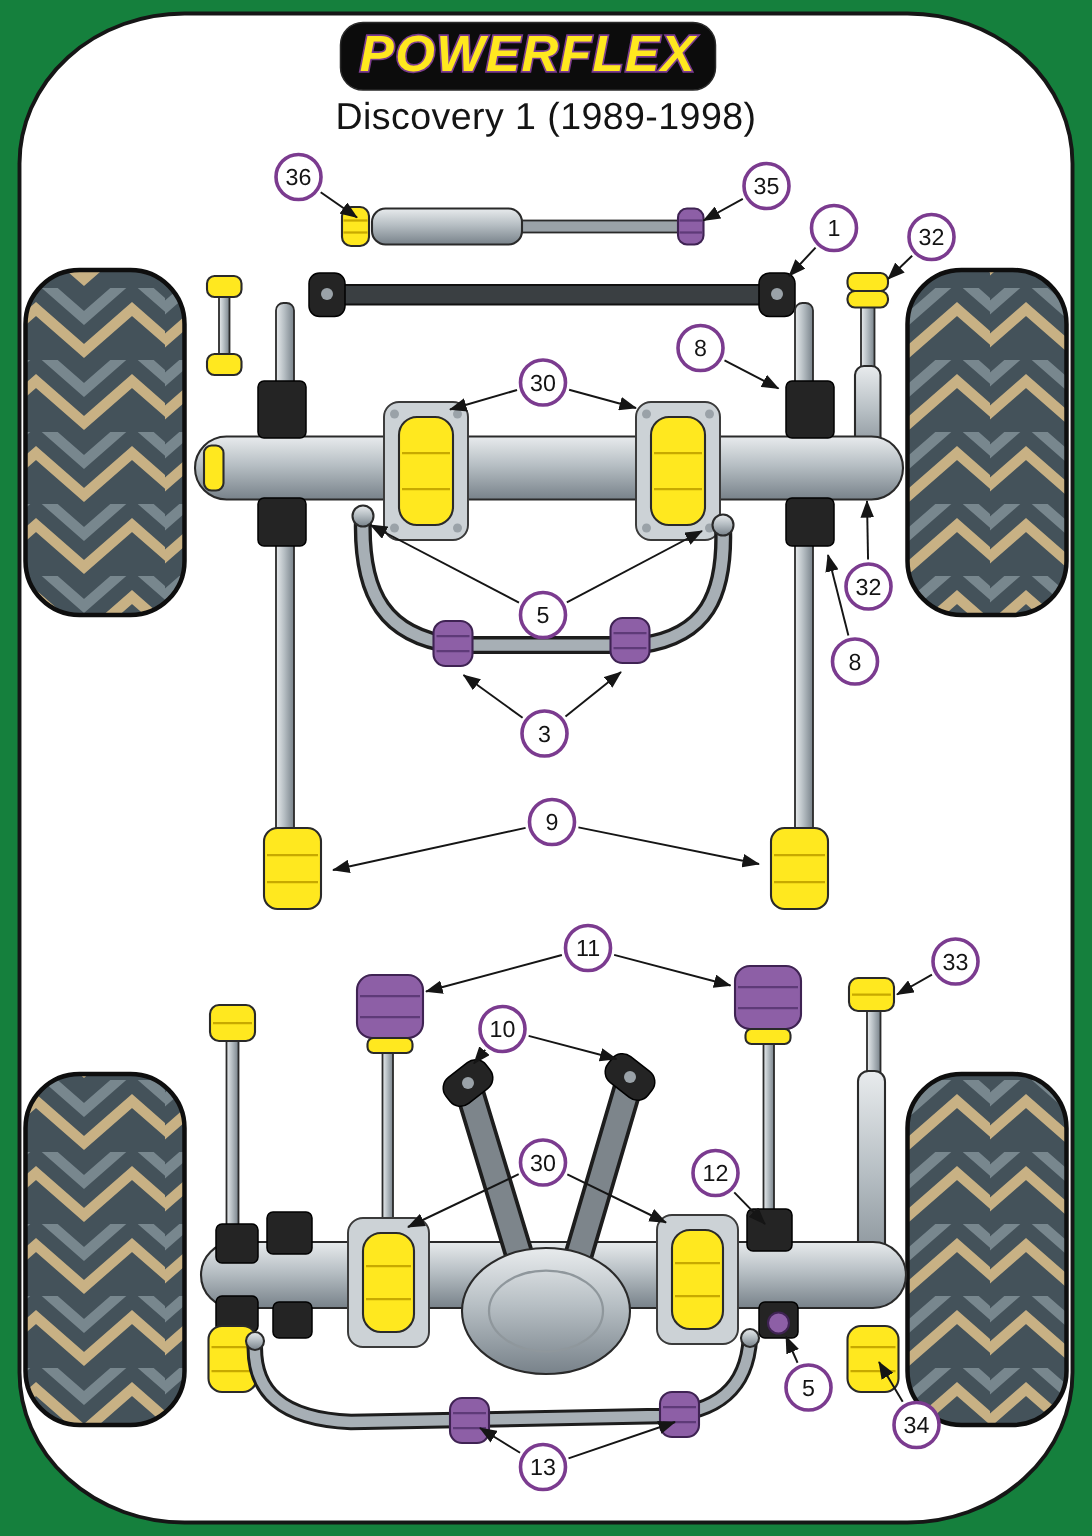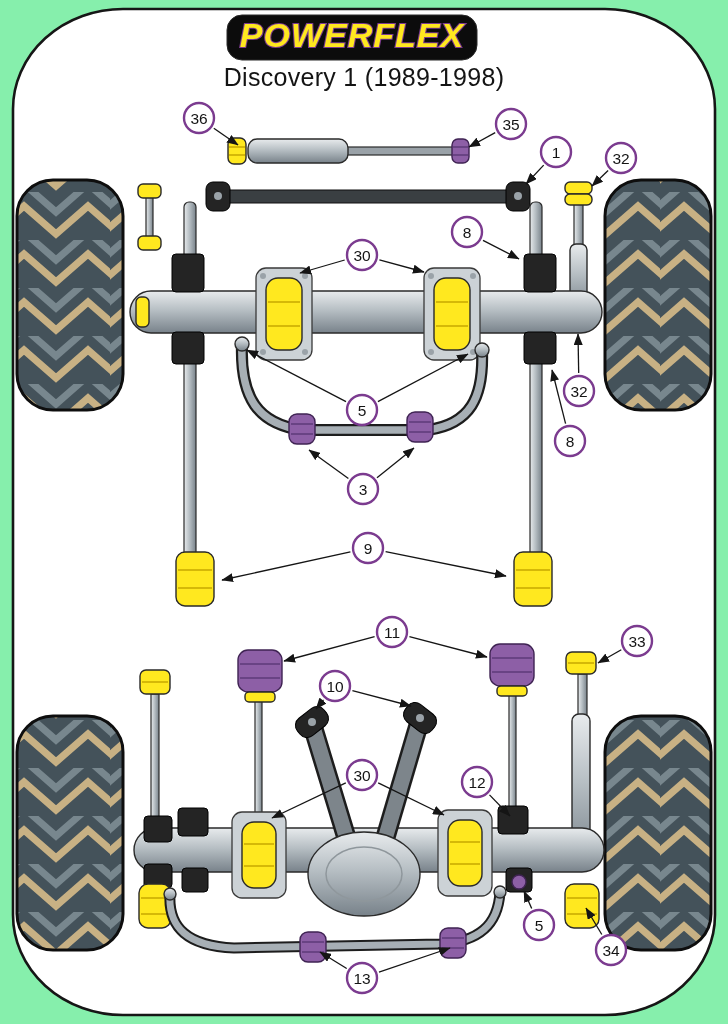--- a/index.html
+++ b/index.html
@@ -1,16 +1,16 @@
 <!DOCTYPE html>
 <html><head>
 <meta charset="utf-8">
 <style>
   html,body{margin:0;padding:0;background:#ffffff;}
-  .page{position:relative;width:728px;height:1024px;background:#86efac;overflow:hidden;font-family:"Liberation Sans",sans-serif;}
+  .page{position:relative;width:728px;height:1024px;background:#15803d;overflow:hidden;font-family:"Liberation Sans",sans-serif;}
   svg.diagram{position:absolute;left:0;top:0;display:block;}
 
   .chassis{fill:#ffffff;stroke:#161616;stroke-width:2.6;}
   .tire{fill:url(#tread);stroke:#0e0e0e;stroke-width:3;}
   .logo-pill{fill:#0c0c0c;stroke:#2a2a2a;stroke-width:1;}
   .logo-text{font:italic 700 34px "Liberation Sans",sans-serif;fill:#ffe81f;stroke:#7b3b8f;stroke-width:2.2px;paint-order:stroke;letter-spacing:1px;text-anchor:middle;}
   .title-text{font:400 25px "Liberation Sans",sans-serif;fill:#141414;text-anchor:middle;letter-spacing:.3px;}
 
   .metal{fill:url(#gV);stroke:#2a2a2a;stroke-width:1.4;}
   .rodv{fill:url(#gH);stroke:#2a2a2a;stroke-width:1.2;}

